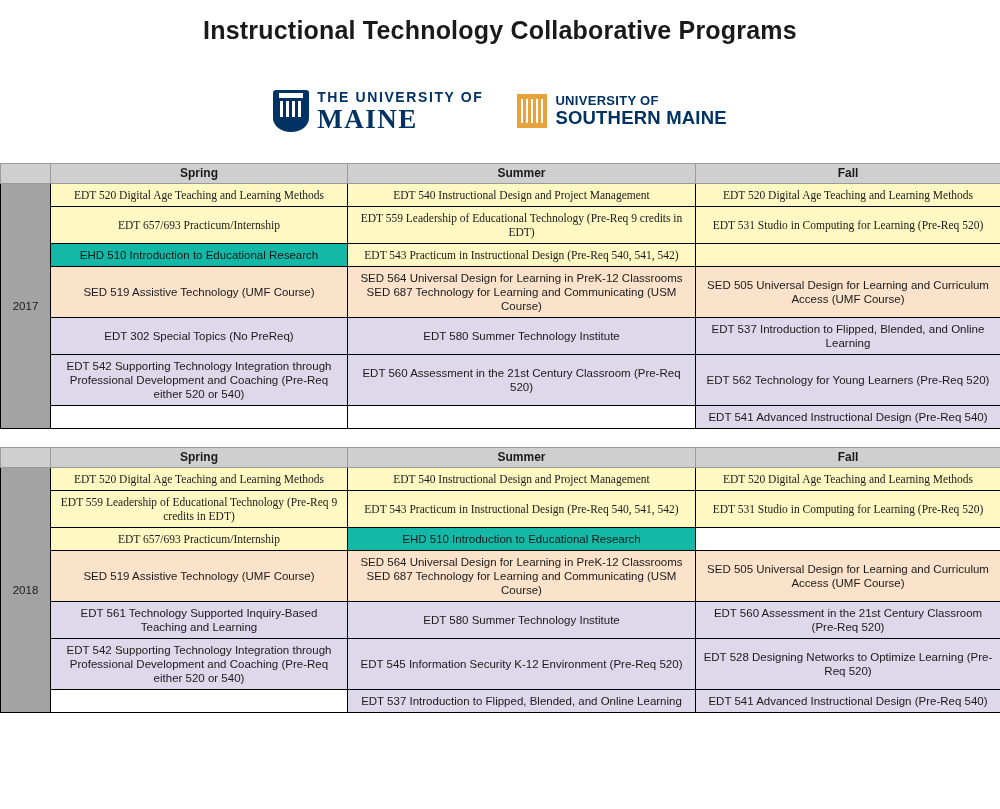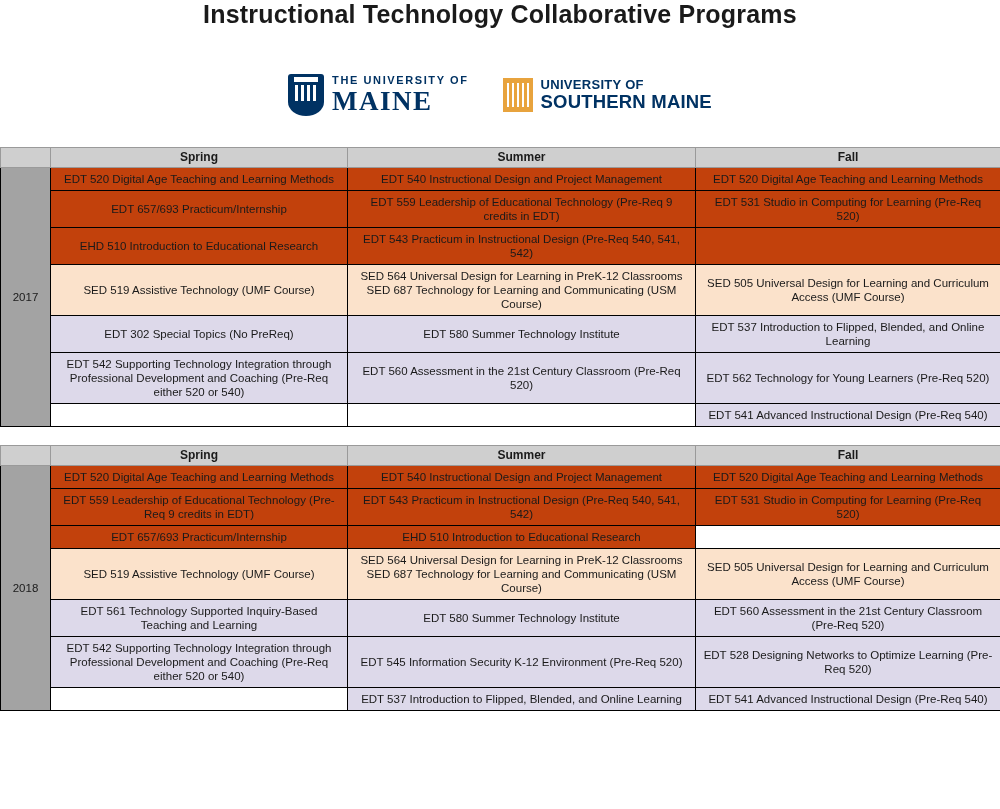--- a/index.html
+++ b/index.html
@@ -10,20 +10,21 @@
     font-family: "Liberation Sans", sans-serif;
     color: #111;
   }
   .page { position: relative; width: 1000px; height: 809px; overflow: hidden; }
 
   .title {
     text-align: center;
     font-size: 25px;
     font-weight: bold;
     color: #1a1a1a;
+    padding-top: 16px;
     letter-spacing: 0.2px;
   }
 
   .logos {
     display: flex;
     justify-content: center;
     align-items: center;
     gap: 34px;
     margin-top: 36px;
     height: 60px;
@@ -43,21 +44,21 @@
     background:
       repeating-linear-gradient(90deg, #fff 0 3px, #003263 3px 6px);
     margin-top: -4px;
   }
   .umaine-shield .shieldtop {
     position: absolute; top: 3px; left: 6px; width: 24px; height: 5px;
     background: #fff;
   }
   .logo-umaine .txt { line-height: 1; }
   .logo-umaine .small {
-    font-size: 11px; letter-spacing: 1.6px; color: #003263; font-weight: bold;
+    font-size: 14px; letter-spacing: 1.6px; color: #003263; font-weight: bold;
   }
   .logo-umaine .big {
     font-size: 27px; letter-spacing: 1.5px; color: #003263; font-weight: bold;
     font-family: "Liberation Serif", serif;
     margin-top: 2px;
   }
 
   
   .logo-umf { display: flex; align-items: center; gap: 7px; }
   .umf-mark {
@@ -128,24 +129,24 @@
     font-weight: bold;
     font-size: 12.5px;
     background: #a3a3a3;
     border-left: none;
   }
   col.c-year { width: 50px; }
   col.c-spring { width: 297px; }
   col.c-summer { width: 348px; }
   col.c-fall { width: 305px; }
 
-  .g  { background: #c2410c; }  
+  .g  { background: #fef9c3; font-family: Liberation Serif, serif; }  
   .o  { background: #fbe2cb; }  
   .p  { background: #ddd9ea; }  
-  .b  { background: #c2410c; }  
+  .b  { background: #14b8a6; }  
   .w  { background: #ffffff; }
 </style>
 </head>
 <body>
 
 <div class="page">
 
   <div class="title">Instructional Technology Collaborative Programs</div>
 
   <div class="logos">

